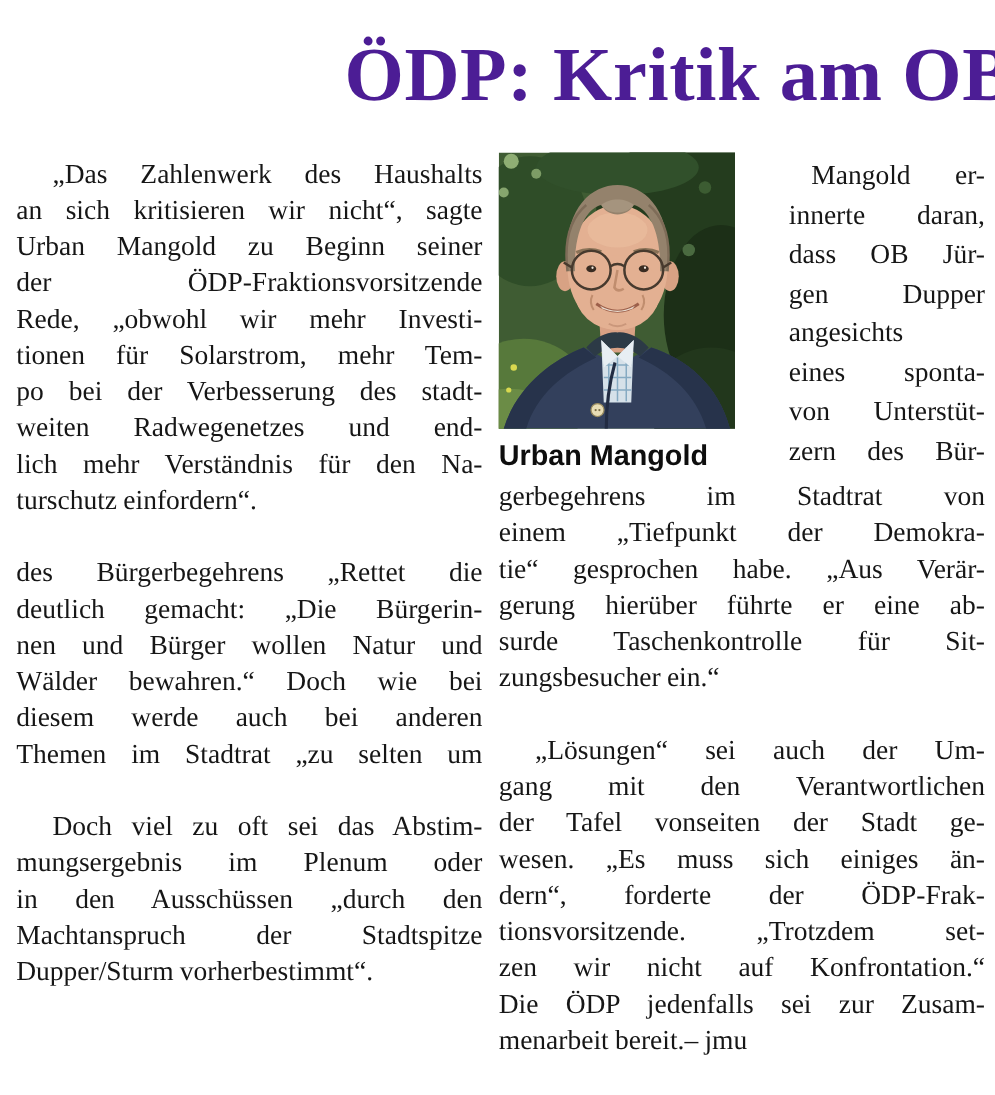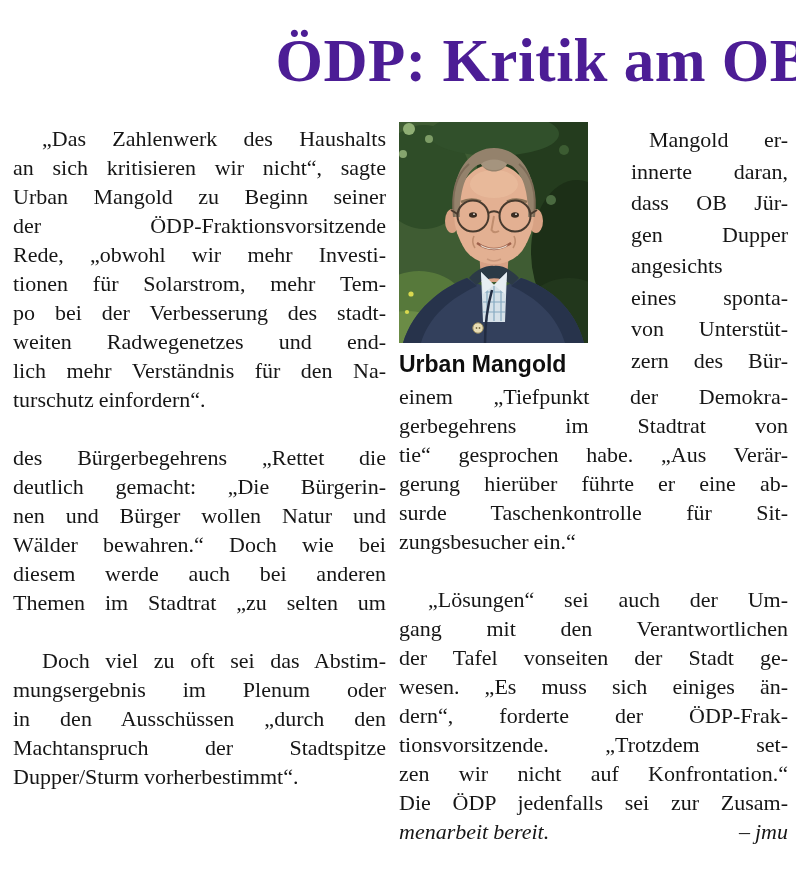--- a/index.html
+++ b/index.html
@@ -56,23 +56,22 @@
     overflow: hidden;
     text-align: justify;
     text-align-last: justify;
     word-spacing: -0.5px;
     white-space: nowrap;
   }
   .line.endline { text-align-last: left; }
   .line.indent { padding-left: 29px; }
   .line.split {
     display: flex;
-    justify-content: space-between;
+    justify-content: flex-start;
     white-space: nowrap;
-    font-style: italic;
   }
   .photo-row {
     display: flex;
     gap: 13px;
   }
   .photo-figure {
     margin: 0;
     width: 219px;
     flex: none;
   }
@@ -232,22 +231,22 @@
               <div class="line">angesichts</div>
               <div class="line">eines sponta-</div>
               <div class="line">von Unterstüt-</div>
               <div class="line">zern des Bür-</div>
             </div>
         </div>
       </div>
 
       <div class="below-text">
         <div class="para">
+            <div class="line">gerbegehrens im Stadtrat von</div>
             <div class="line">einem „Tiefpunkt der Demokra-</div>
-            <div class="line">gerbegehrens im Stadtrat von</div>
             <div class="line">tie“ gesprochen habe. „Aus Verär-</div>
             <div class="line">gerung hierüber führte er eine ab-</div>
             <div class="line">surde Taschenkontrolle für Sit-</div>
             <div class="line endline">zungsbesucher ein.“</div>
           </div>
         <div class="para">
             <div class="line indent">„Lösungen“ sei auch der Um-</div>
             <div class="line">gang mit den Verantwortlichen</div>
             <div class="line">der Tafel vonseiten der Stadt ge-</div>
             <div class="line">wesen. „Es muss sich einiges än-</div>

